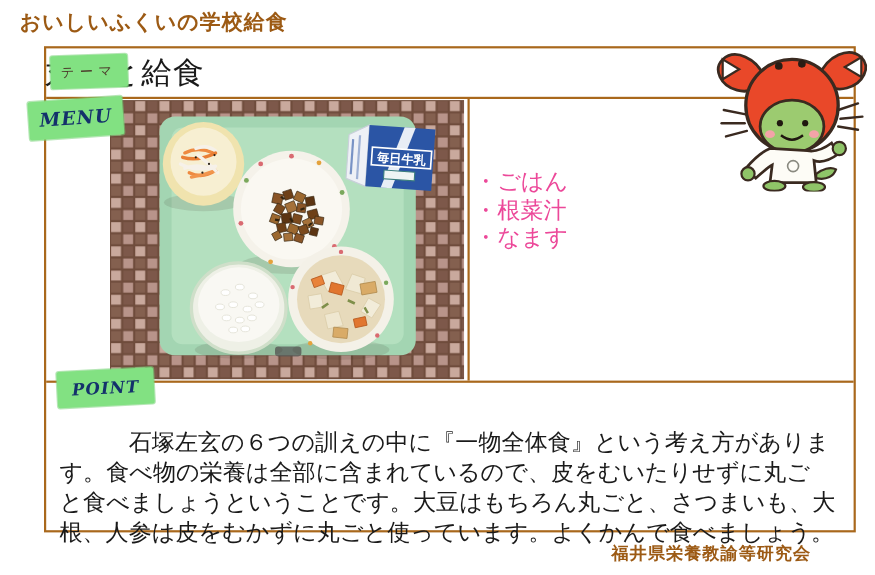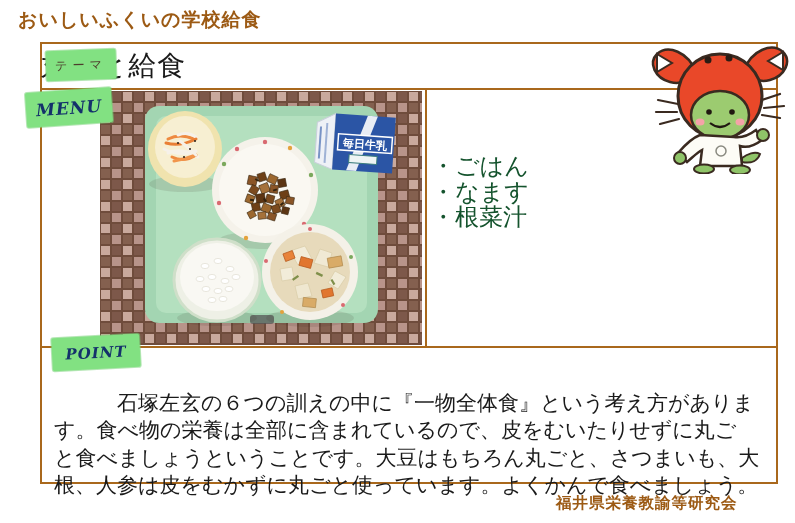--- a/index.html
+++ b/index.html
@@ -18,22 +18,22 @@
         display:flex;align-items:center;justify-content:center;border-radius:2px;}
   .sticker-theme{left:46px;top:50px;width:70px;height:30px;transform:rotate(-2deg);
         font-size:12px;color:#4d3d2c;letter-spacing:5px;}
   .sticker-menu{left:26px;top:90px;width:86px;height:35px;transform:rotate(-4deg);
         font-family:"DejaVu Serif",serif;font-style:italic;font-weight:bold;
         font-size:17px;color:#14316b;letter-spacing:1px;}
   .sticker-point{left:52px;top:336px;width:88px;height:33px;transform:rotate(-3deg);
         font-family:"DejaVu Serif",serif;font-style:italic;font-weight:bold;
         font-size:15px;color:#14316b;letter-spacing:1px;}
   .lunch-photo{position:absolute;left:100px;top:91px;width:322px;height:254px;}
-  .menu-list{position:absolute;left:431px;top:153px;width:344px;font-size:24px;
-        line-height:25.5px;color:#14532d;}
+  .menu-list{position:absolute;left:431px;top:153px;width:344px;font-size:21px;
+        line-height:25.5px;color:#ec4899;}
   .point-text{position:absolute;left:54px;top:389px;width:722px;font-size:21px;
         line-height:27.4px;color:#1a1a1a;white-space:pre-line;}
   .page-footer{position:absolute;left:556px;top:493px;font-size:15.5px;font-weight:bold;
         color:#9c5a14;letter-spacing:1px;}
   .mascot{position:absolute;left:644px;top:34px;width:150px;height:140px;}
 </style>
 </head>
 <body>
 
 <div class="page">
@@ -197,22 +197,22 @@
       <g fill="#7f8f4a">
         <rect x="216" y="182" width="7" height="2.4" transform="rotate(25 219 183)"></rect>
         <rect x="192" y="186" width="7" height="2.4" transform="rotate(-35 195 187)"></rect>
         <rect x="230" y="190" width="6" height="2.2" transform="rotate(60 233 191)"></rect>
       </g>
     </g>
   </svg>
 
   <div class="menu-list">
     <div>・ごはん</div>
+    <div>・根菜汁</div>
     <div>・なます</div>
-    <div>・根菜汁</div>
   </div>
 
   <div class="point-text">　　　石塚左玄の６つの訓えの中に『一物全体食』という考え方がありま
 す。食べ物の栄養は全部に含まれているので、皮をむいたりせずに丸ご
 と食べましょうということです。大豆はもちろん丸ごと、さつまいも、大
 根、人参は皮をむかずに丸ごと使っています。よくかんで食べましょう。</div>
 
   <div class="sticker sticker-theme">テーマ</div>
   <div class="sticker sticker-menu">MENU</div>
   <div class="sticker sticker-point">POINT</div>

